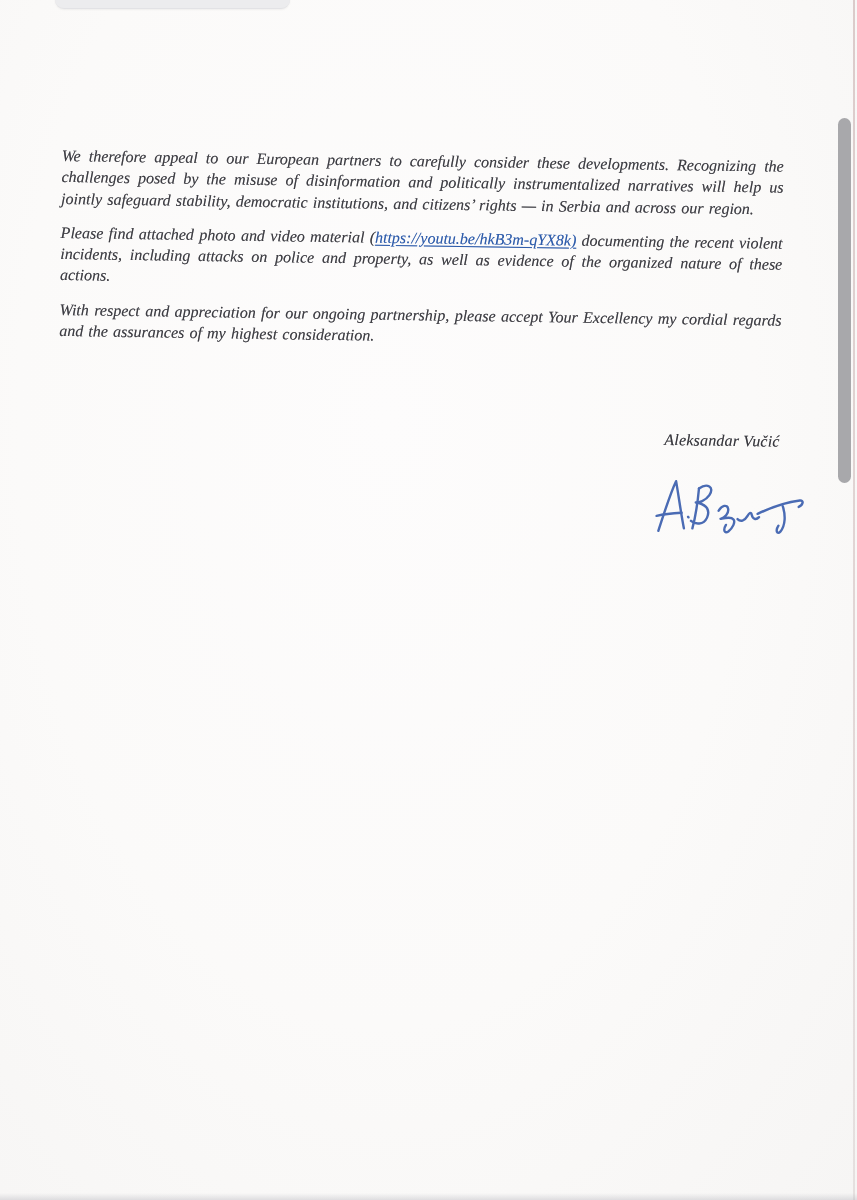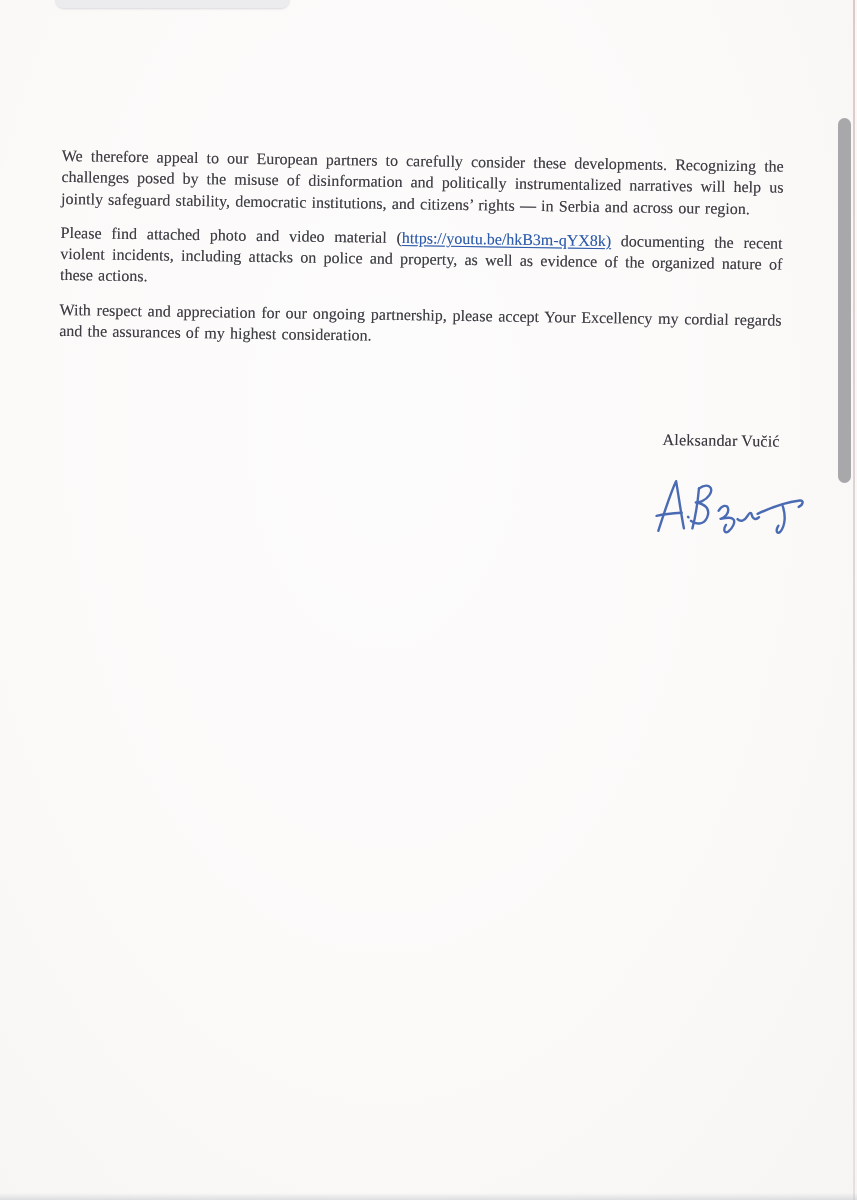--- a/index.html
+++ b/index.html
@@ -11,20 +11,21 @@
     height: 1200px;
     overflow: hidden;
     position: relative;
     font-family: "Liberation Serif", serif;
     background:
       radial-gradient(ellipse at 45% 35%, #fdfcfc 0%, #fbfaf9 55%, #f6f5f4 100%);
   }
   .page {
     position: absolute;
     inset: 0;
+    font-style: italic;
   }
   
   .letter-content {
     position: absolute;
     left: 62px;
     top: 145px;
     width: 722px;
     height: 420px;
     transform: rotate(0.85deg);
     transform-origin: 0 0;

